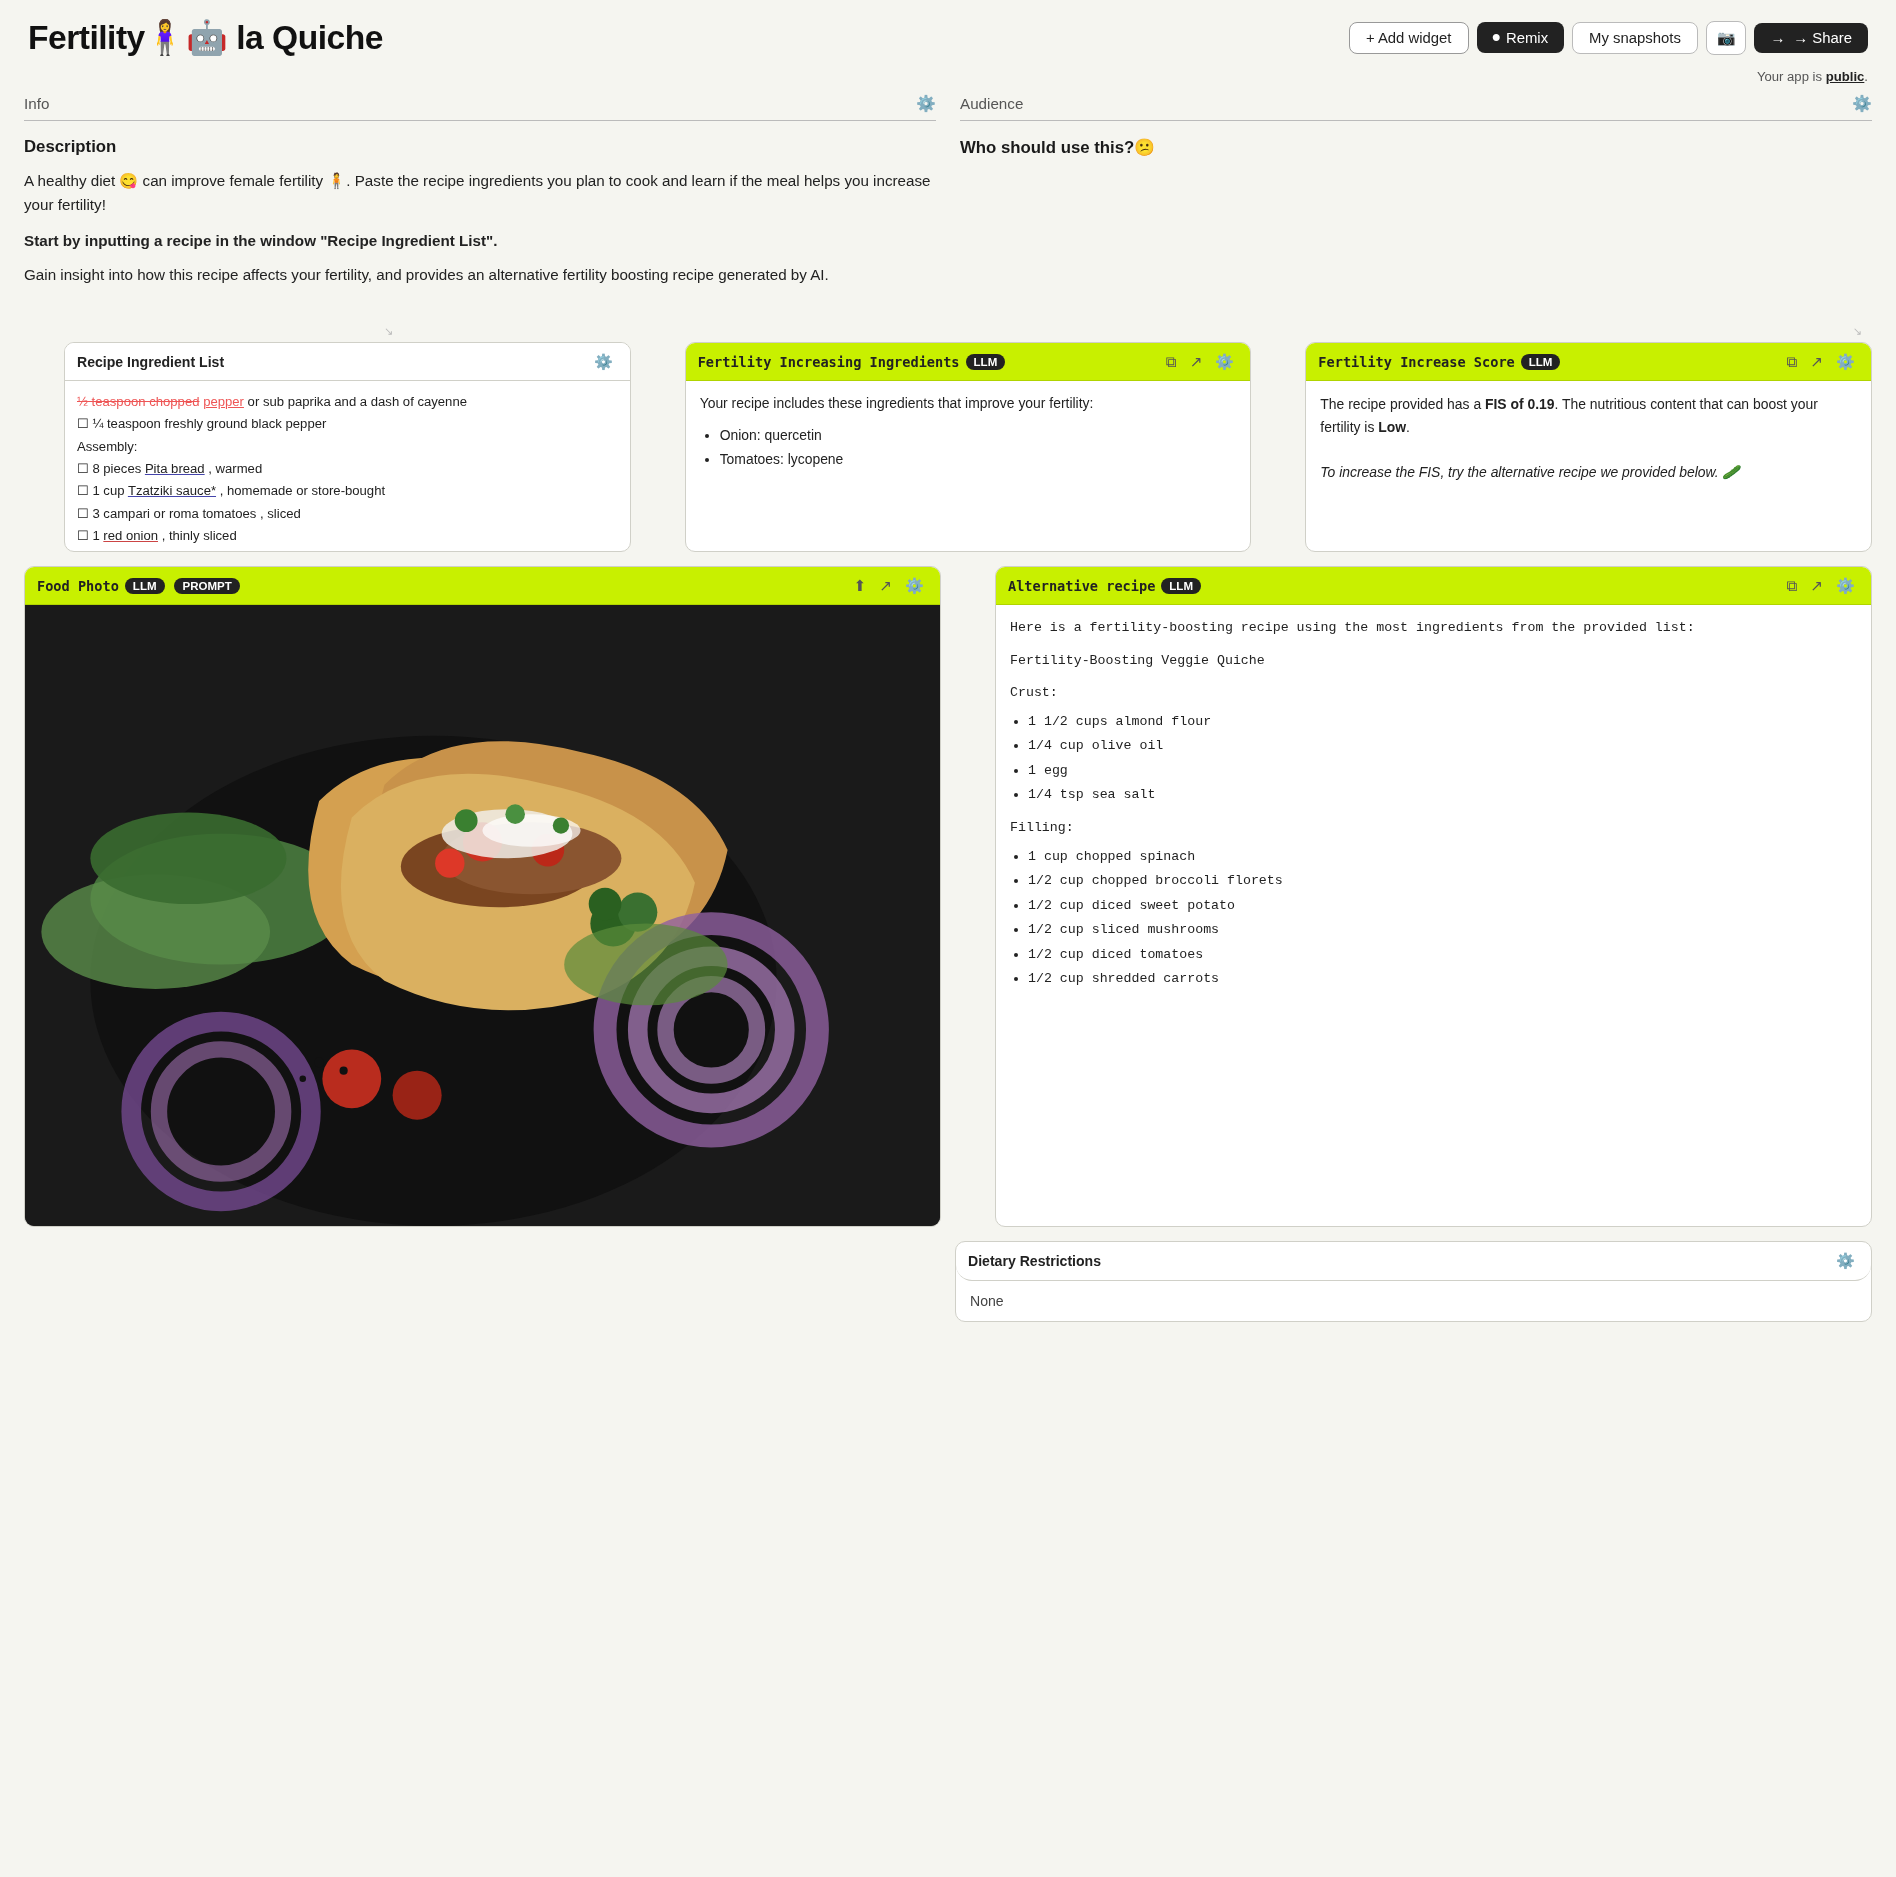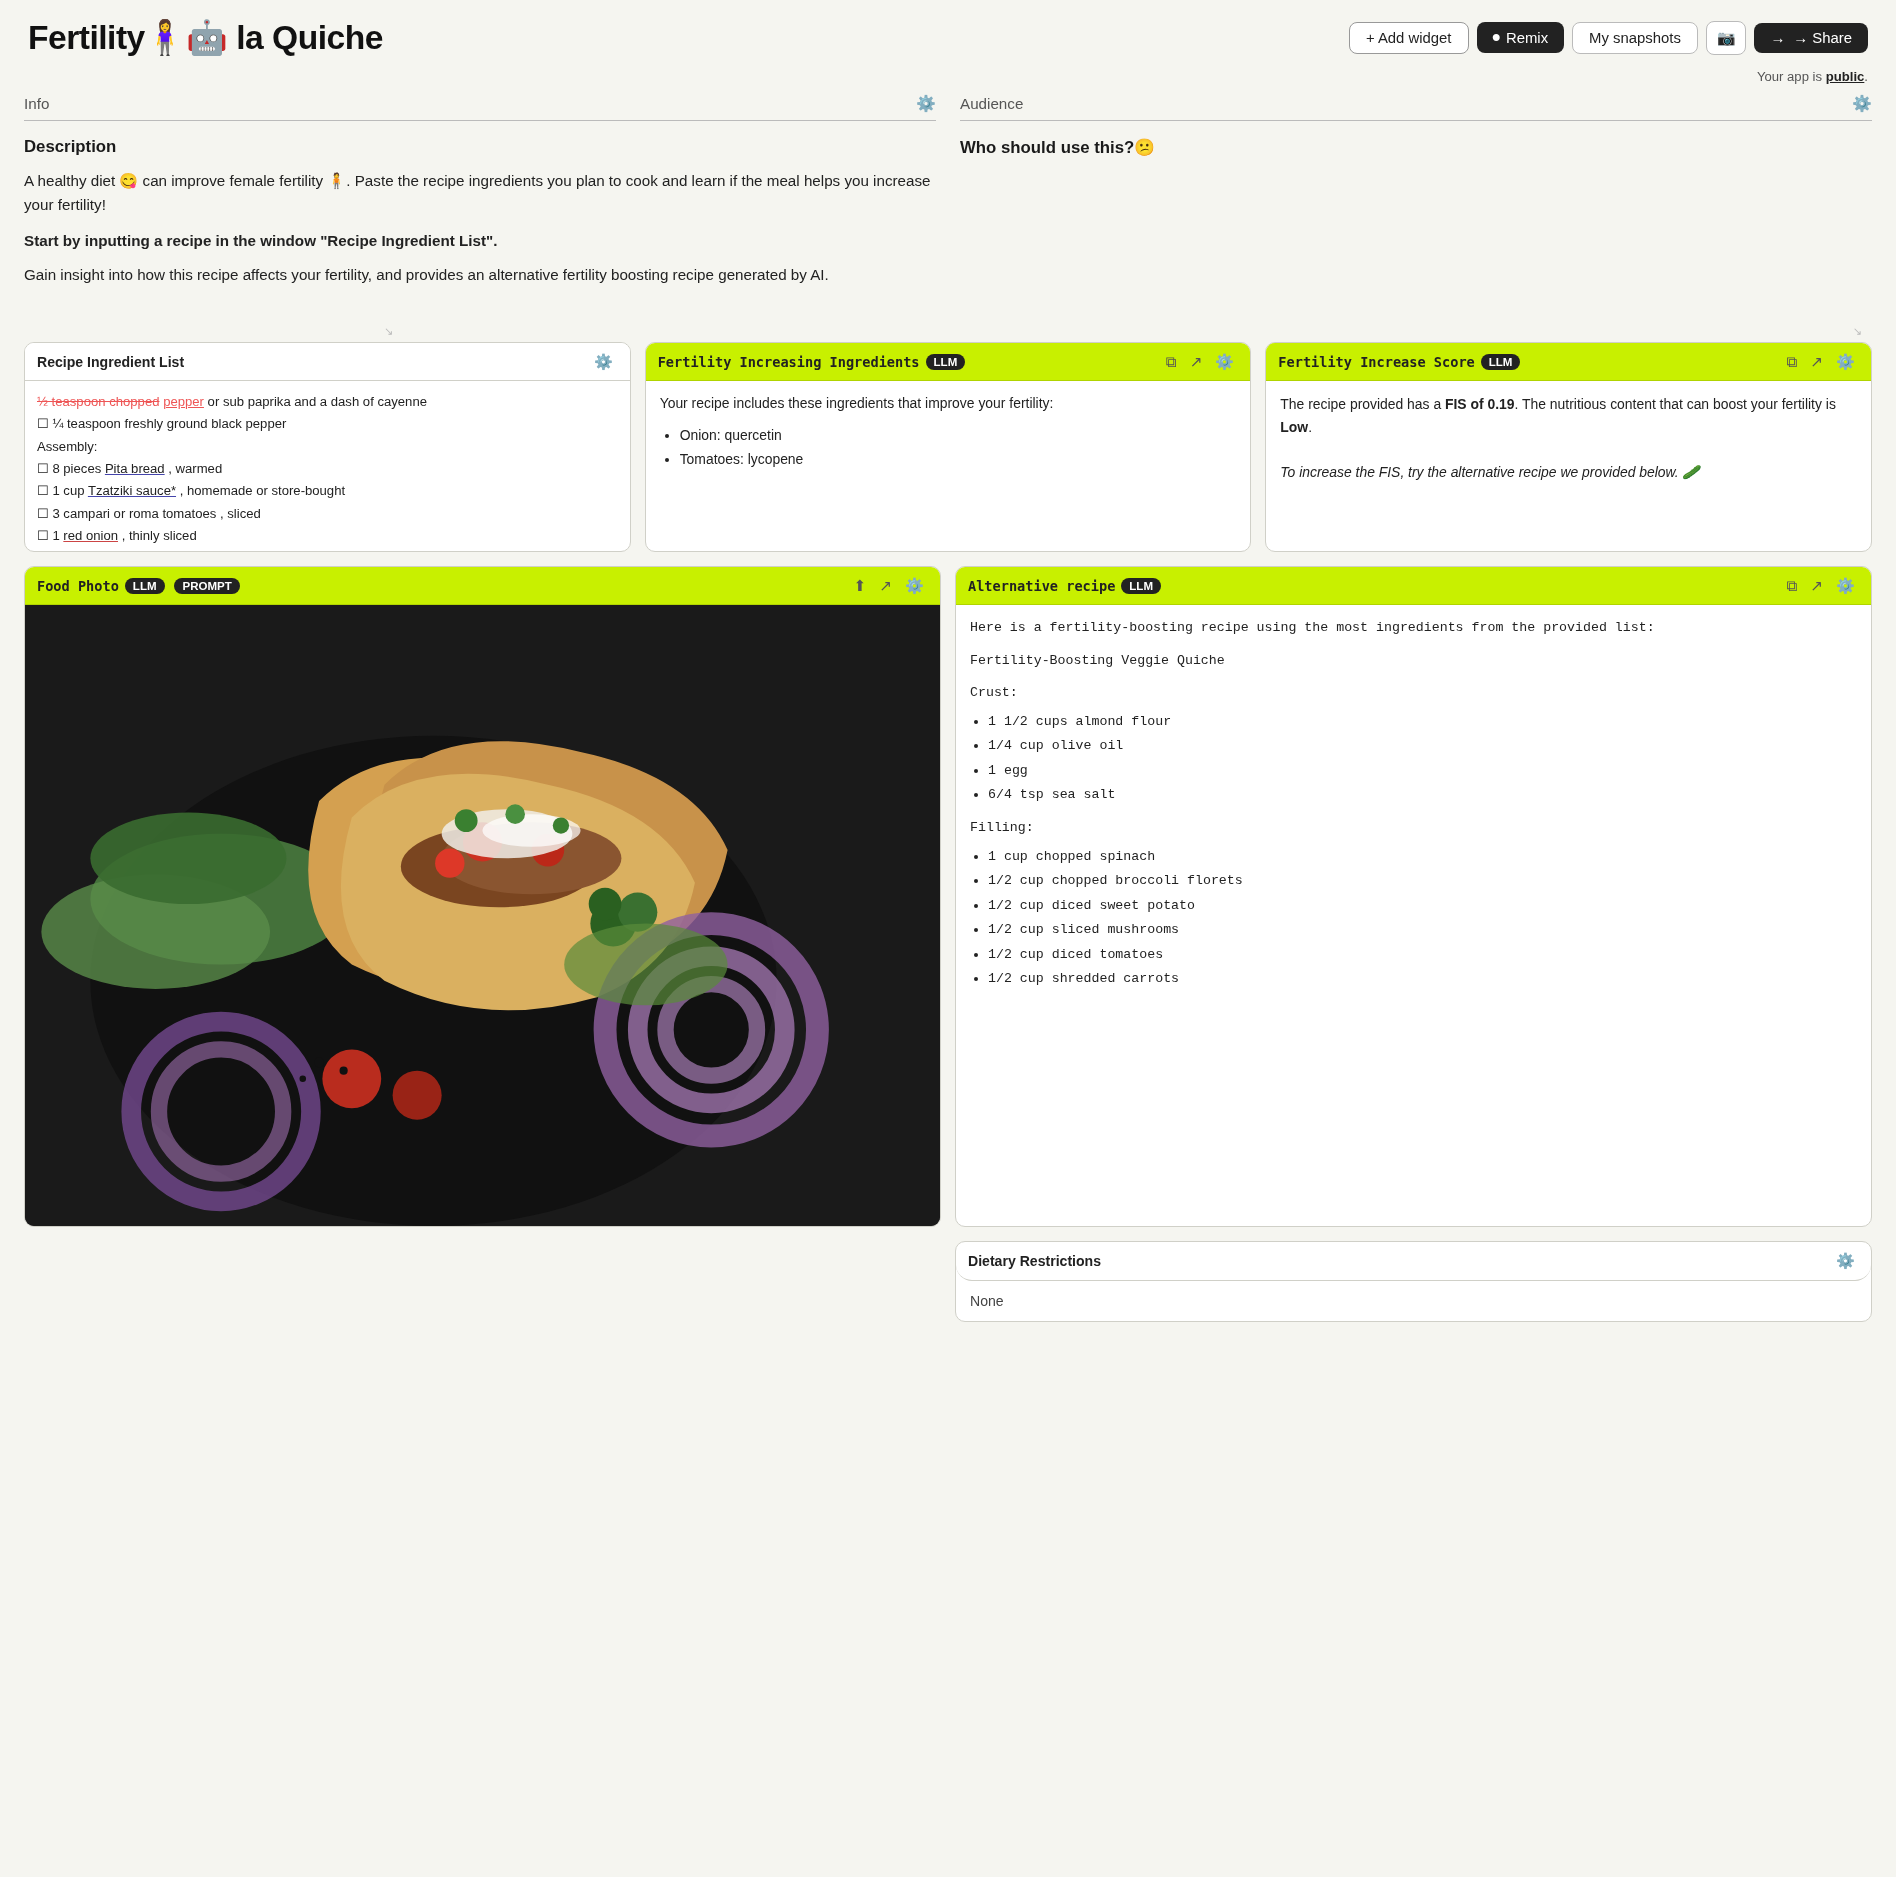--- a/index.html
+++ b/index.html
@@ -132,20 +132,21 @@
     }
 
     
     .widget-card {
       background: #fff;
       border: 1.5px solid #d0d0c8;
       border-radius: 10px;
       overflow: hidden;
       display: flex;
       flex-direction: column;
+      margin-left: 40px;
     }
     .widget-header {
       display: flex;
       align-items: center;
       justify-content: space-between;
       padding: 8px 12px 7px 12px;
       border-bottom: 1.5px solid #d0d0c8;
       background: #fff;
     }
     .widget-header-lime {
@@ -504,21 +505,21 @@
         </div>
       </div>
       <div class="alt-recipe-body">
         <p style="margin-bottom:10px;">Here is a fertility-boosting recipe using the most ingredients from the provided list:</p>
         <p style="margin-bottom:10px;">Fertility-Boosting Veggie Quiche</p>
         <p style="margin-bottom:6px;">Crust:</p>
         <ul class="alt-recipe-list">
           <li>1 1/2 cups almond flour</li>
           <li>1/4 cup olive oil</li>
           <li>1 egg</li>
-          <li>6/4 tsp sea salt</li>
+          <li>1/4 tsp sea salt</li>
         </ul>
         <p style="margin-top:10px;margin-bottom:6px;">Filling:</p>
         <ul class="alt-recipe-list">
           <li>1 cup chopped spinach</li>
           <li>1/2 cup chopped broccoli florets</li>
           <li>1/2 cup diced sweet potato</li>
           <li>1/2 cup sliced mushrooms</li>
           <li>1/2 cup diced tomatoes</li>
           <li>1/2 cup shredded carrots</li>
         </ul>

